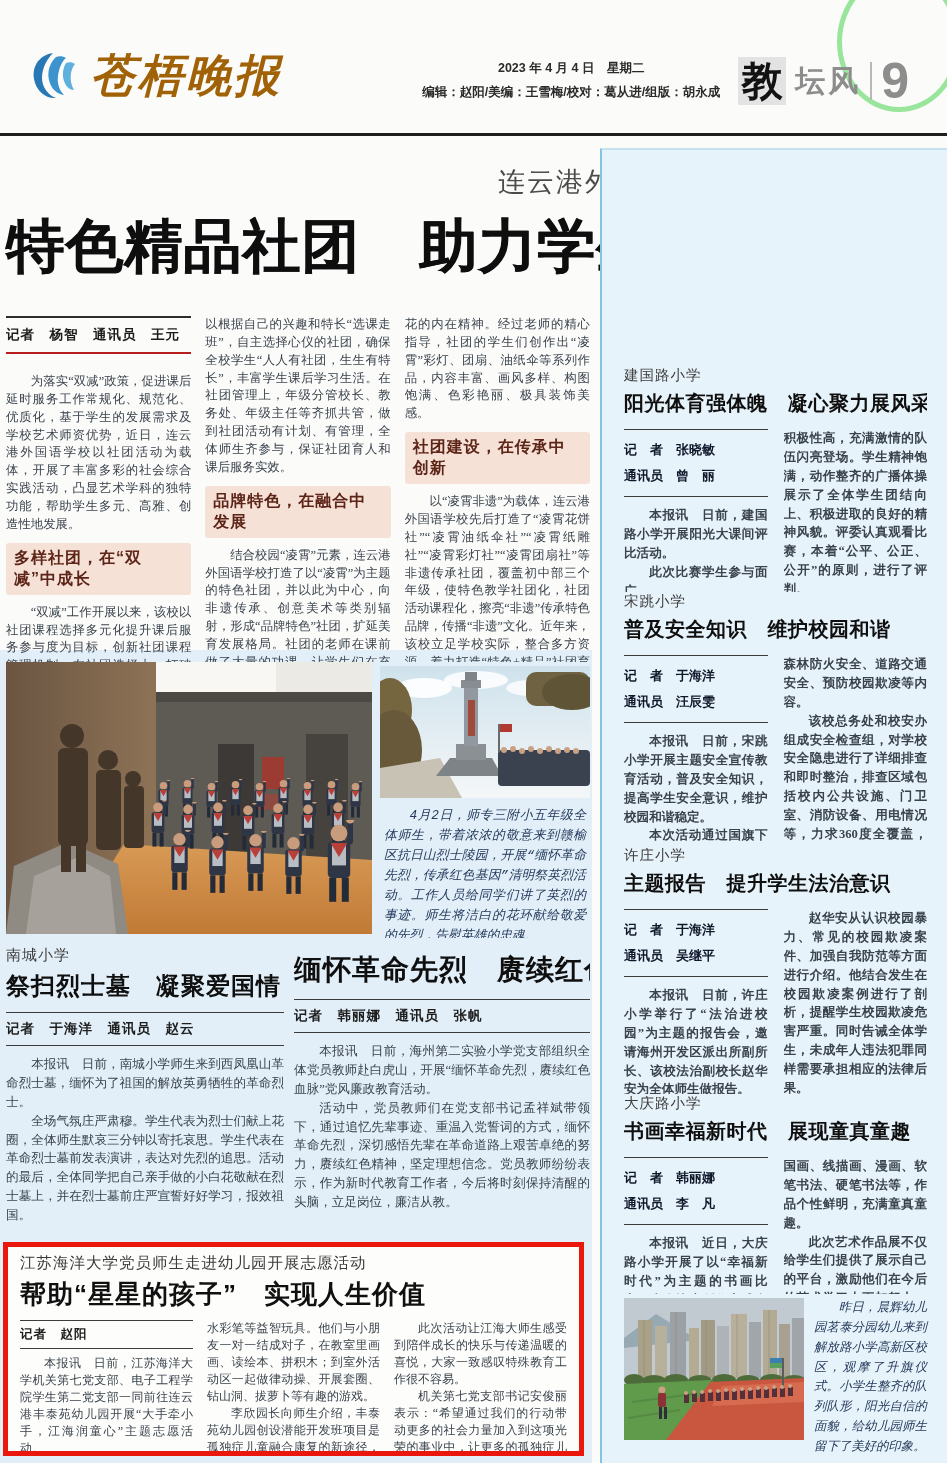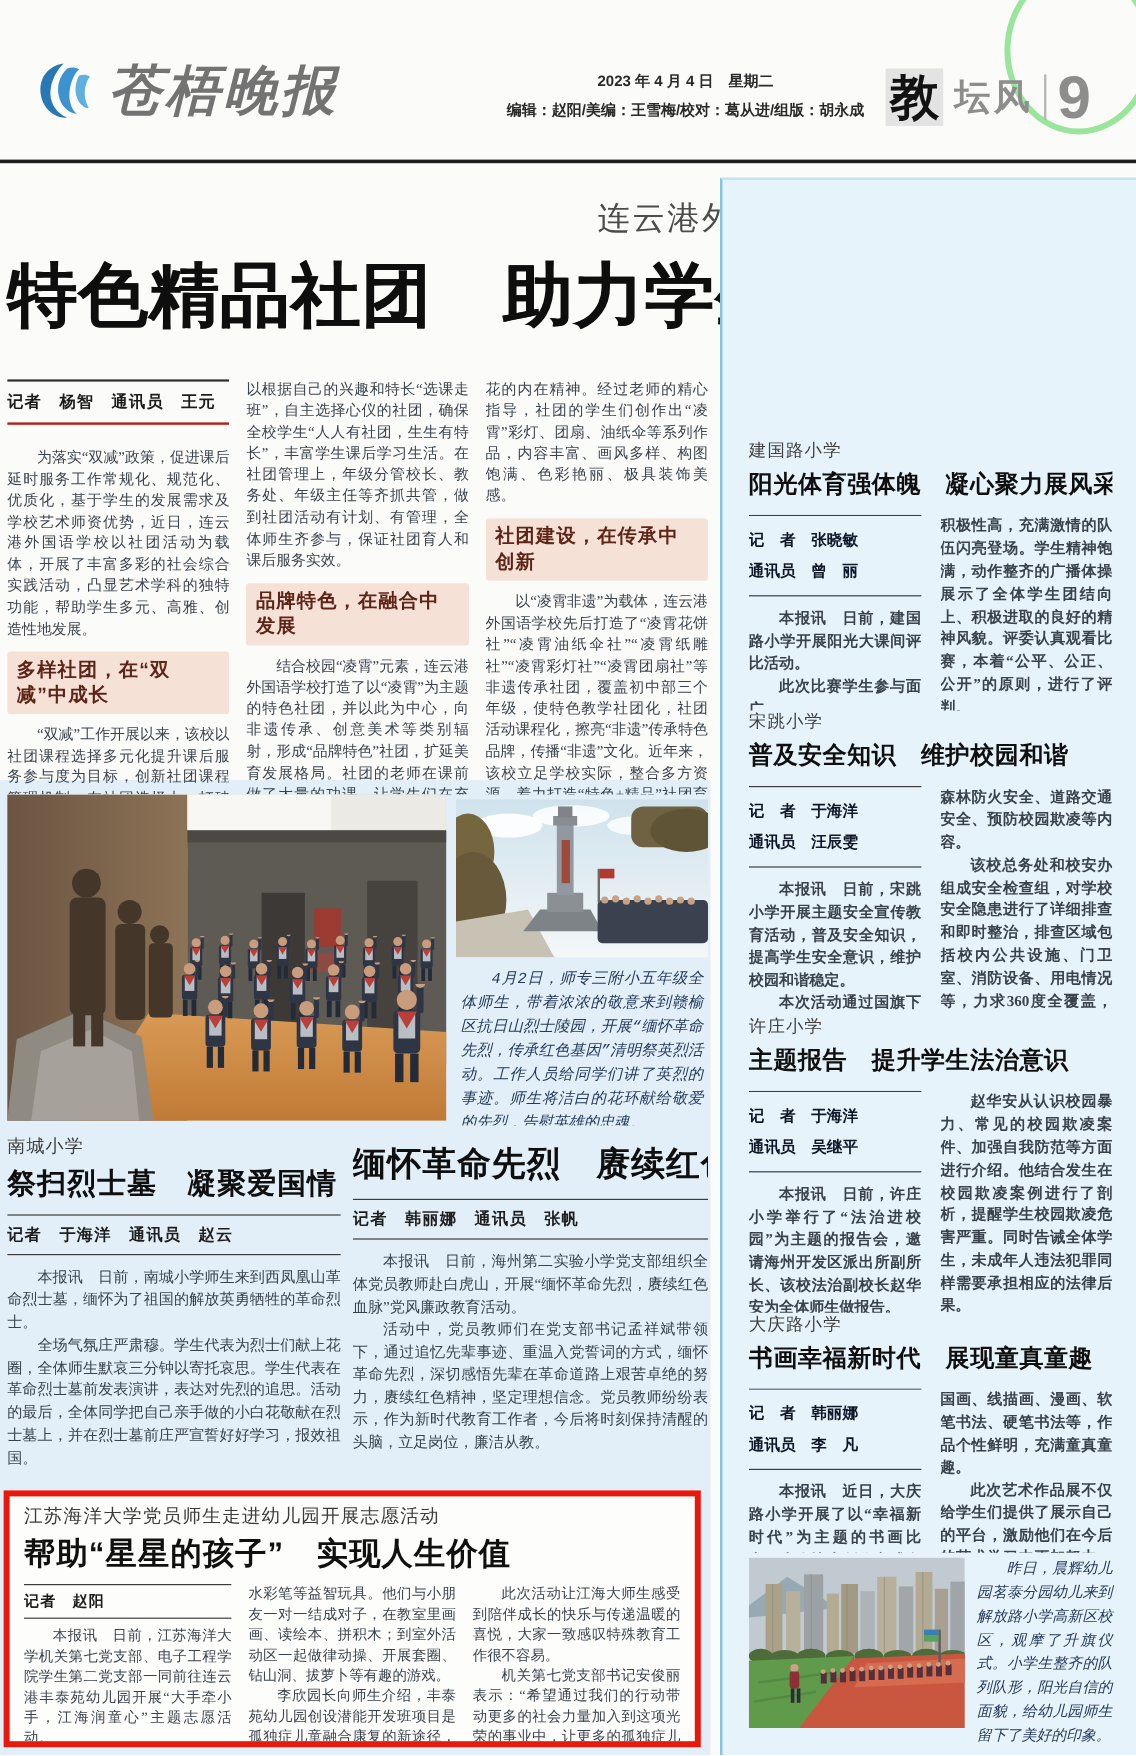--- a/index.html
+++ b/index.html
@@ -3,21 +3,21 @@
 <meta charset="utf-8">
 <style>
   html,body{margin:0;padding:0;background:#ffffff;}
   .page{position:relative;width:947px;height:1463px;background:#fbfbf9;overflow:hidden;
         font-family:"Liberation Serif","DejaVu Serif",serif;color:#333;}
 
   
   .hdr-rule{position:absolute;top:133px;left:0;width:100%;height:3px;background:#1e1e1e;}
   .logo{position:absolute;left:26px;top:46px;display:flex;align-items:center;gap:10px;}
   .logo-text{font-family:"DejaVu Serif","Liberation Serif",serif;font-style:italic;font-weight:bold;
-             font-size:45px;color:#737373;letter-spacing:3px;}
+             font-size:45px;color:#a16207;letter-spacing:3px;}
   .hdr-right{position:absolute;right:38px;top:52px;display:flex;align-items:center;gap:18px;}
   .date-block{text-align:center;font-family:"Liberation Sans","DejaVu Sans",sans-serif;
               font-size:12.5px;font-weight:bold;color:#2a2a2a;line-height:1.9;}
   .sect{display:flex;align-items:center;gap:9px;}
   .jiao{width:48px;height:48px;background:#e3e3e3;color:#121212;font-weight:900;font-size:41px;
         line-height:48px;text-align:center;font-family:"Liberation Sans","DejaVu Sans",sans-serif;}
   .tanfeng{font-size:30px;font-weight:900;color:#8d8d8d;letter-spacing:3px;
            font-family:"Liberation Sans","DejaVu Sans",sans-serif;}
   .sect-div{width:2px;height:38px;background:#b8b8b8;}
   .pgnum{font-size:50px;font-weight:900;color:#8d8d8d;

